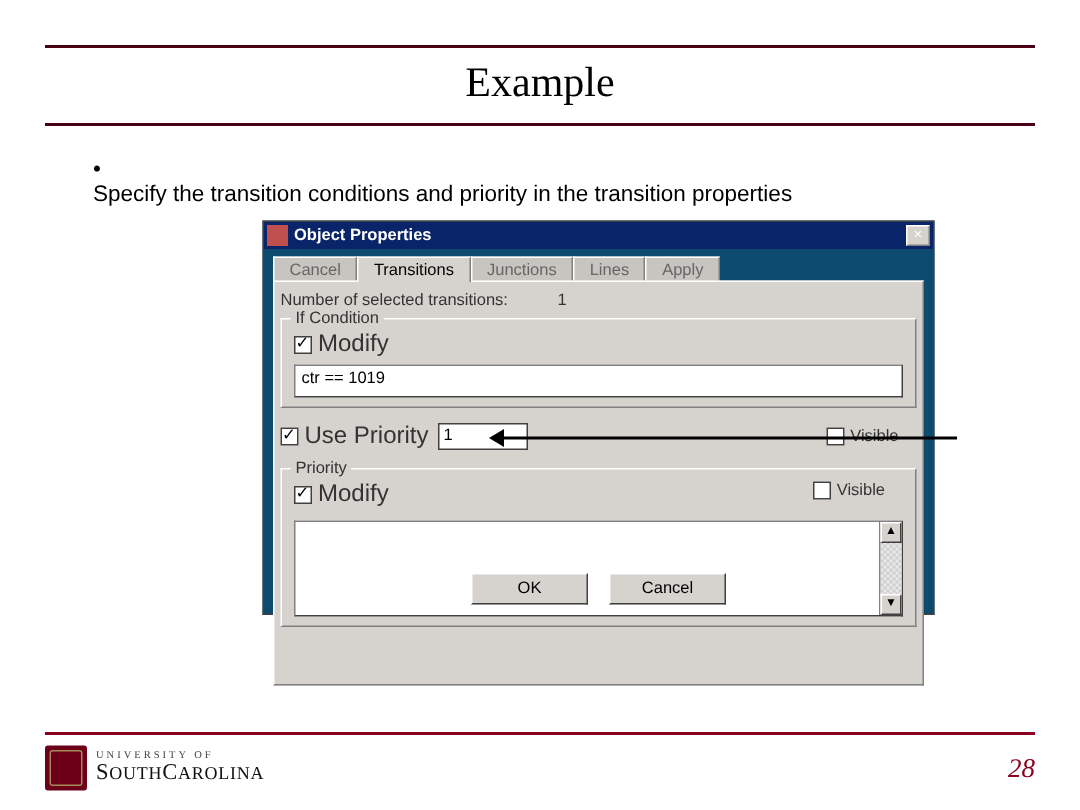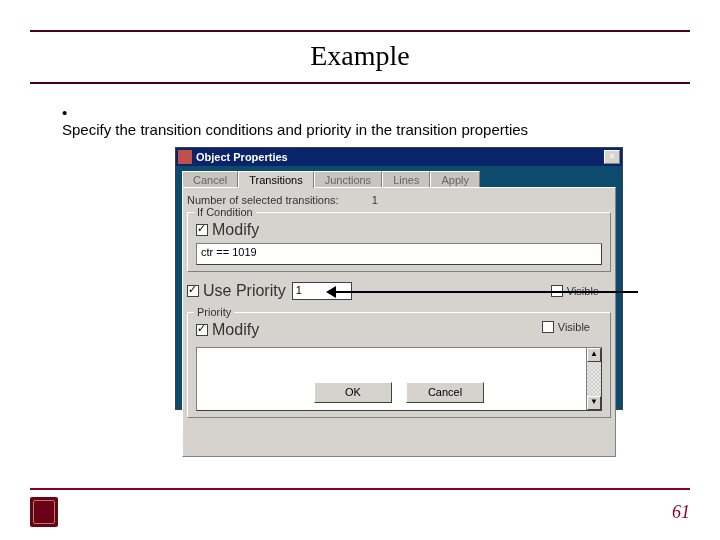--- a/index.html
+++ b/index.html
@@ -174,15 +174,19 @@
   </div>
 </div>
 
 <div class="arrow-line"></div>
 <div class="arrow-head"></div>
 
 <div class="rule-bot"></div>
 <div class="footer">
   <div class="logo">
     <div class="crest"></div>
+    <div class="uname">
+      <div class="u1">UNIVERSITY OF</div>
+      <div class="u2">S<span style="font-size:12px;">OUTH</span>C<span style="font-size:12px;">AROLINA</span></div>
+    </div>
   </div>
-  <div class="pagenum">61</div>
+  <div class="pagenum">28</div>
 </div>
 
 </body></html>

